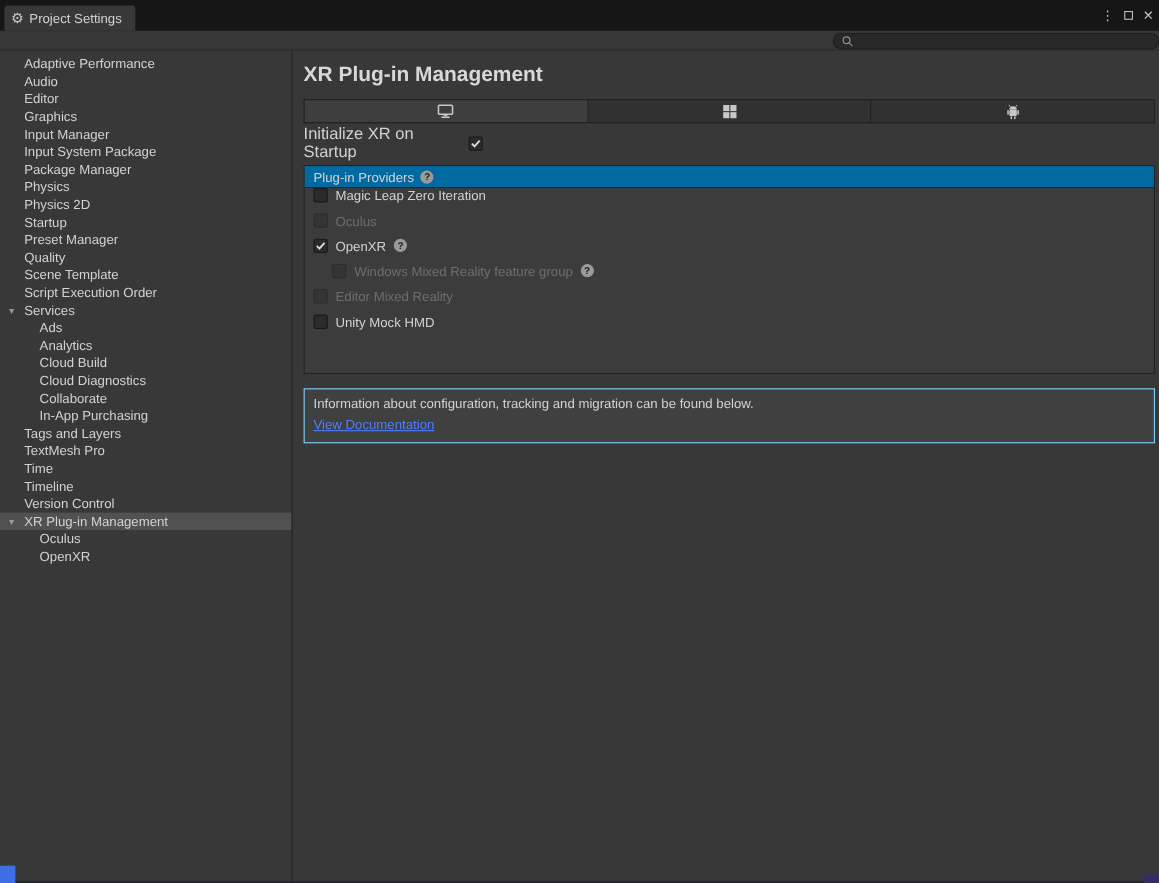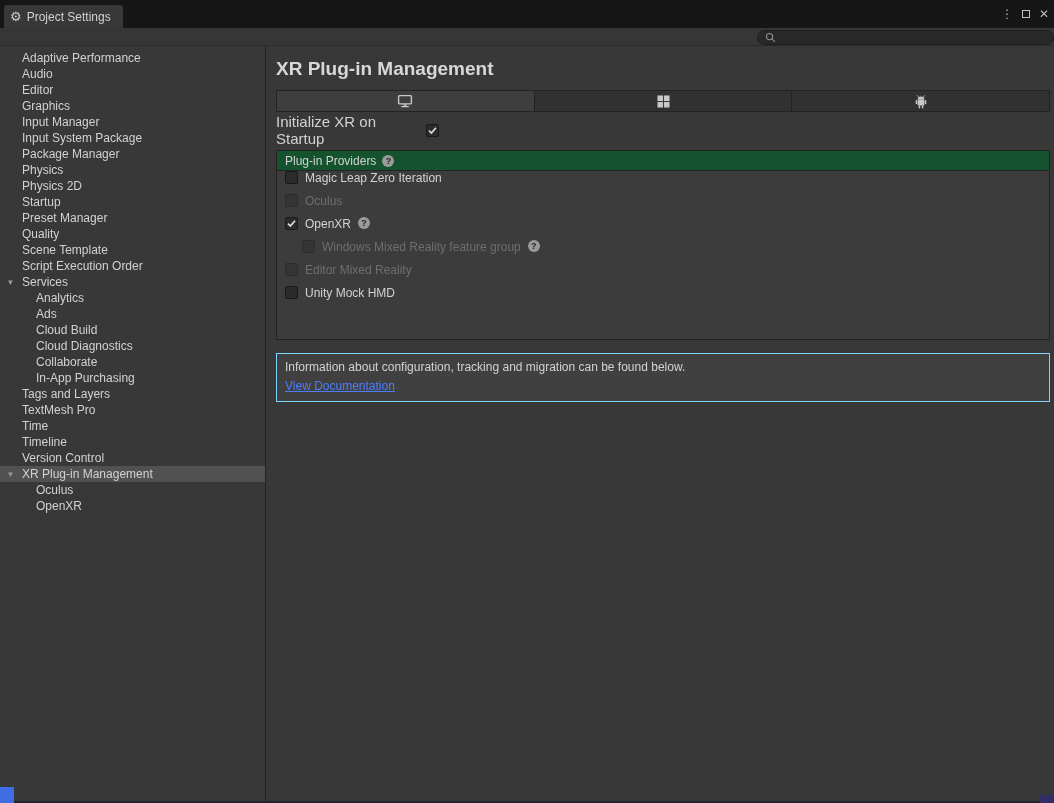--- a/index.html
+++ b/index.html
@@ -54,21 +54,21 @@
 
   .checkbox {
     width:13px; height:13px; background:#2b2b2b; border:1px solid #191919; border-radius:2px;
     display:inline-flex; align-items:center; justify-content:center; flex:none; cursor:default;
   }
   .checkbox.disabled { background:#343434; border-color:#2c2c2c; }
 
   
   .providers-box { margin-top:12px; border:1px solid #232323; background:#3c3c3c; padding-bottom:30px; }
   .providers-header {
-    height:20px; background:#14532d; border-bottom:1px solid #232323;
+    height:20px; background:#0369a1; border-bottom:1px solid #232323;
     display:flex; align-items:center; gap:6px; padding-left:8px; font-size:12px; color:#d2d2d2;
   }
   .provider-row { display:flex; align-items:flex-start; gap:7px; height:23px; padding-left:8px; font-size:12px; }
   .provider-row.indent { padding-left:25px; }
   .p-label { color:#d2d2d2; }
   .provider-row.disabled .p-label { color:#6e6e6e; }
 
   .help-badge {
     width:12px; height:12px; border-radius:50%; background:#9a9a9a; color:#242424;
     font-size:9px; font-weight:bold; display:inline-flex; align-items:center; justify-content:center; flex:none;
@@ -124,22 +124,22 @@
         <div class="sb-item"><span>Input System Package</span></div>
         <div class="sb-item"><span>Package Manager</span></div>
         <div class="sb-item"><span>Physics</span></div>
         <div class="sb-item"><span>Physics 2D</span></div>
         <div class="sb-item"><span>Startup</span></div>
         <div class="sb-item"><span>Preset Manager</span></div>
         <div class="sb-item"><span>Quality</span></div>
         <div class="sb-item"><span>Scene Template</span></div>
         <div class="sb-item"><span>Script Execution Order</span></div>
         <div class="sb-item"><span class="tri">▼</span><span>Services</span></div>
+        <div class="sb-item indent"><span>Ads</span></div>
         <div class="sb-item indent"><span>Analytics</span></div>
-        <div class="sb-item indent"><span>Ads</span></div>
         <div class="sb-item indent"><span>Cloud Build</span></div>
         <div class="sb-item indent"><span>Cloud Diagnostics</span></div>
         <div class="sb-item indent"><span>Collaborate</span></div>
         <div class="sb-item indent"><span>In-App Purchasing</span></div>
         <div class="sb-item"><span>Tags and Layers</span></div>
         <div class="sb-item"><span>TextMesh Pro</span></div>
         <div class="sb-item"><span>Time</span></div>
         <div class="sb-item"><span>Timeline</span></div>
         <div class="sb-item"><span>Version Control</span></div>
         <div class="sb-item selected"><span class="tri">▼</span><span>XR Plug-in Management</span></div>

